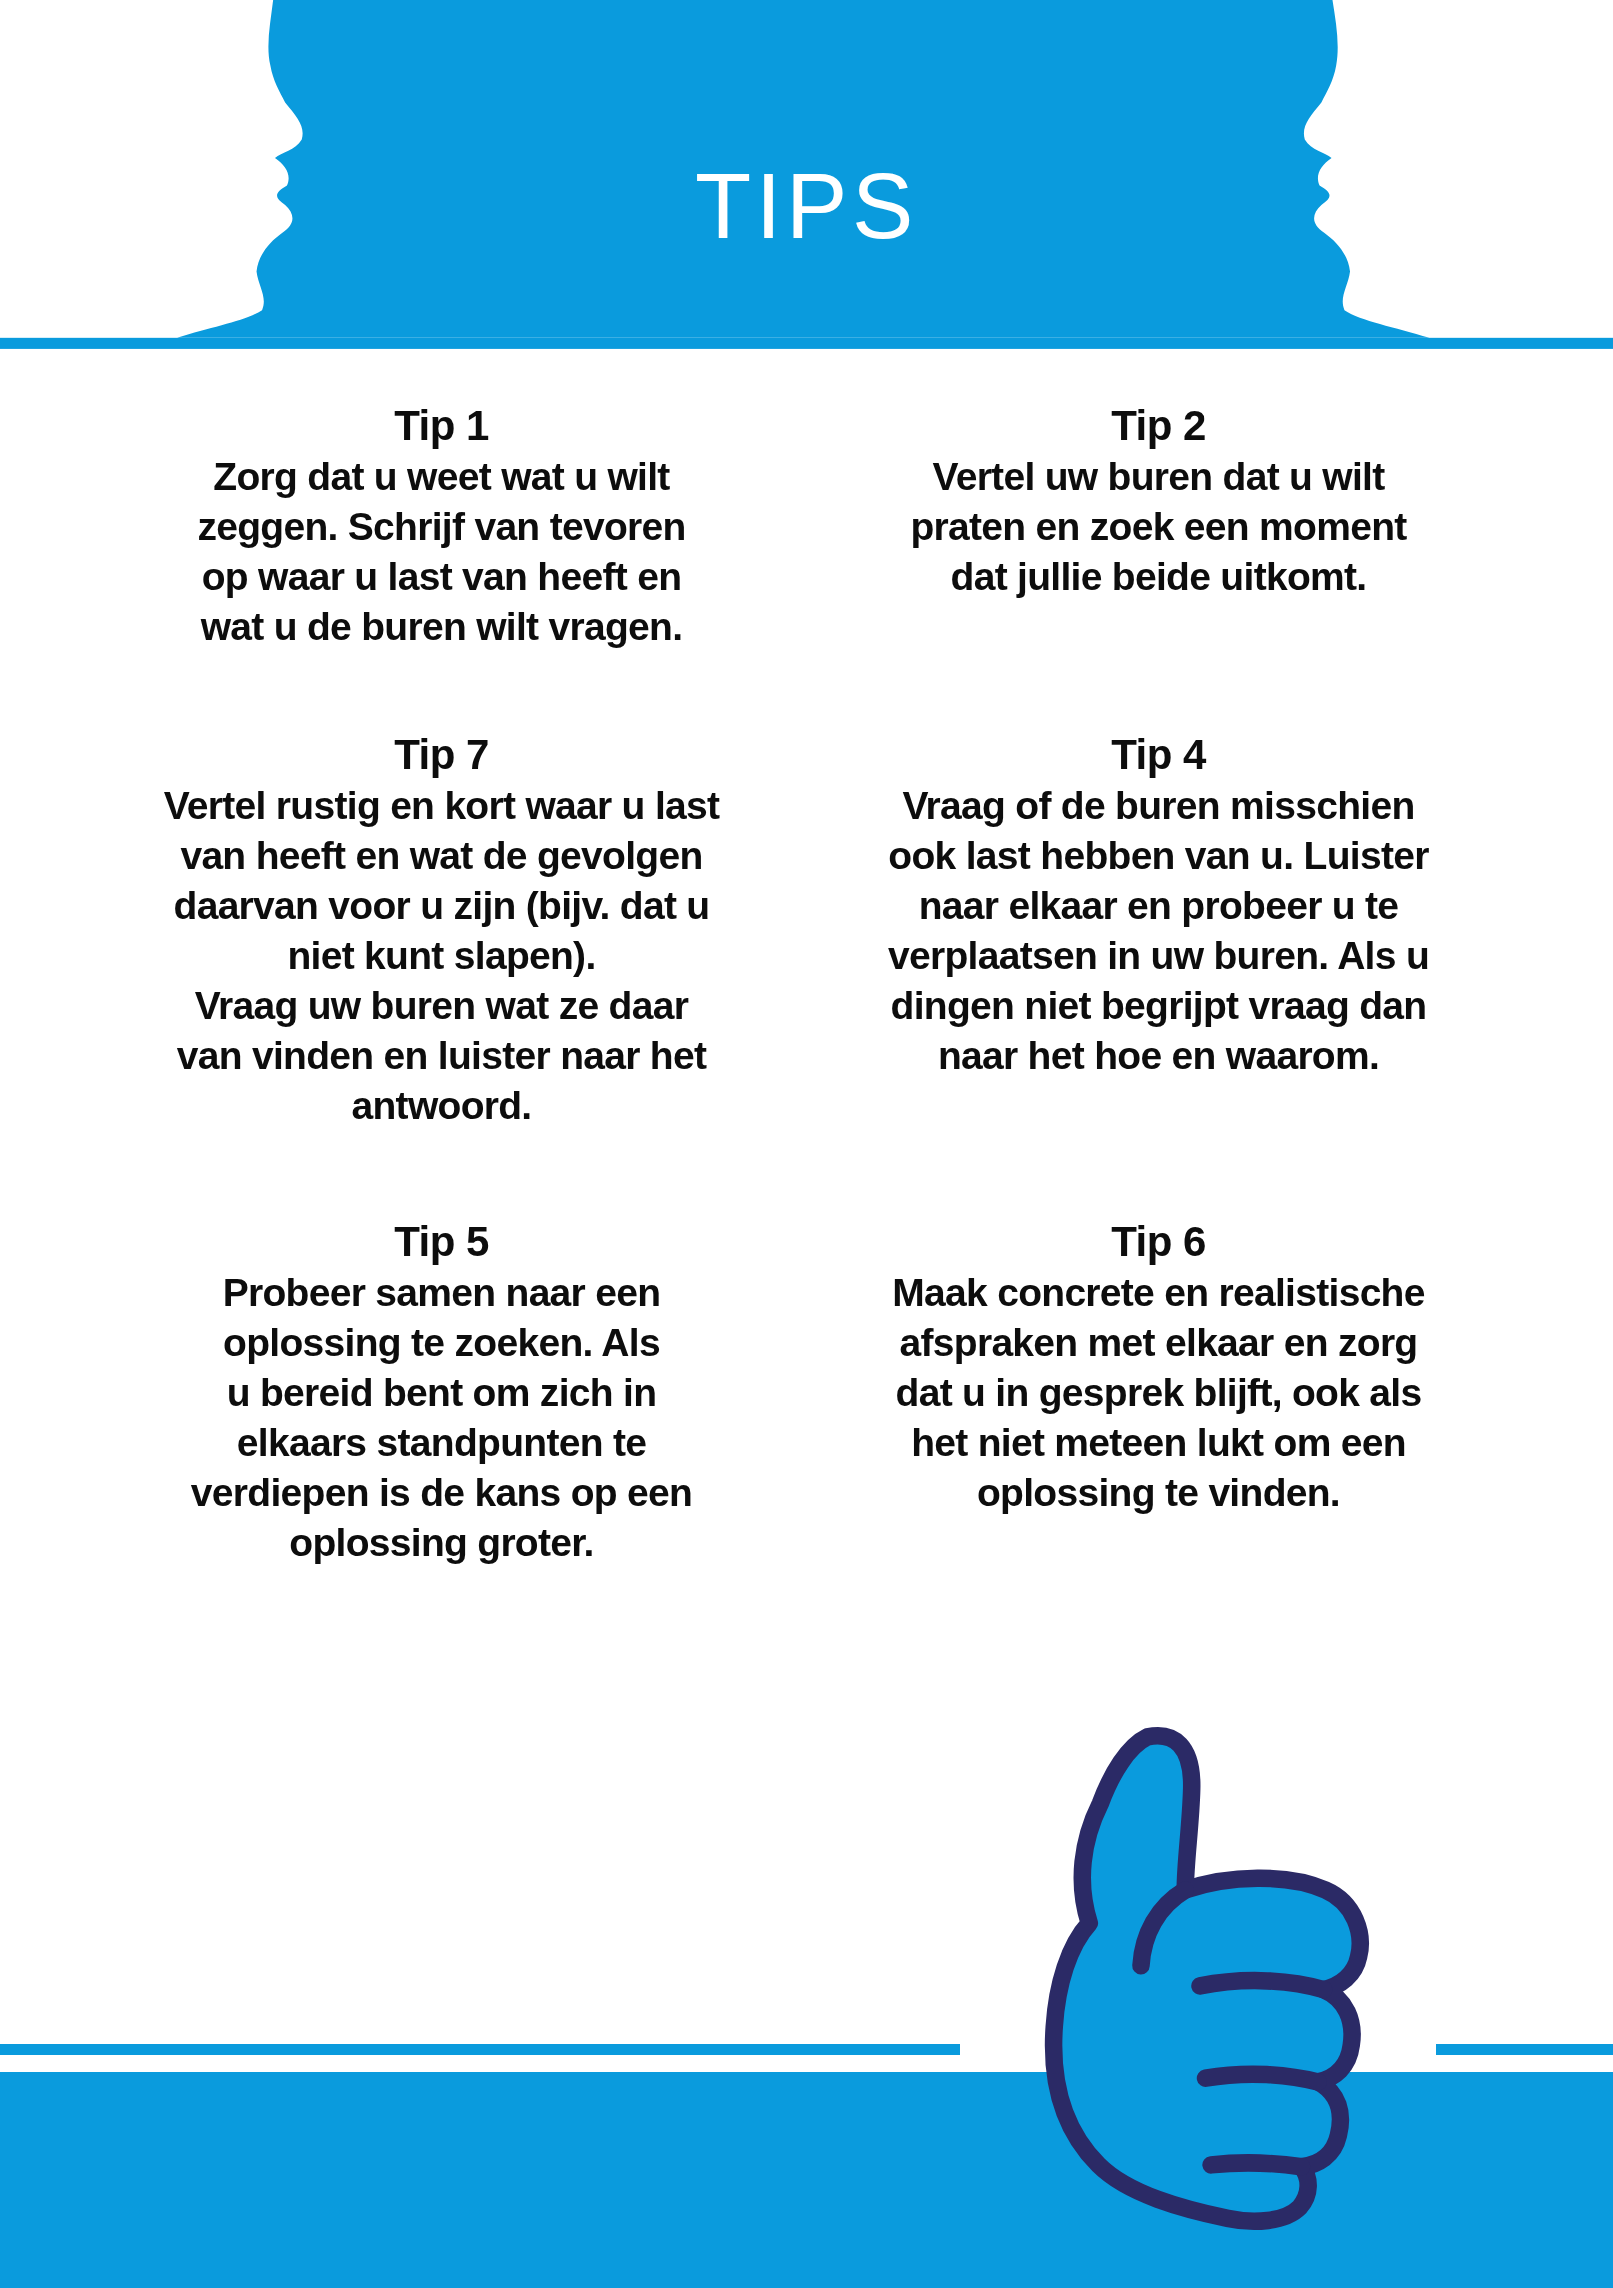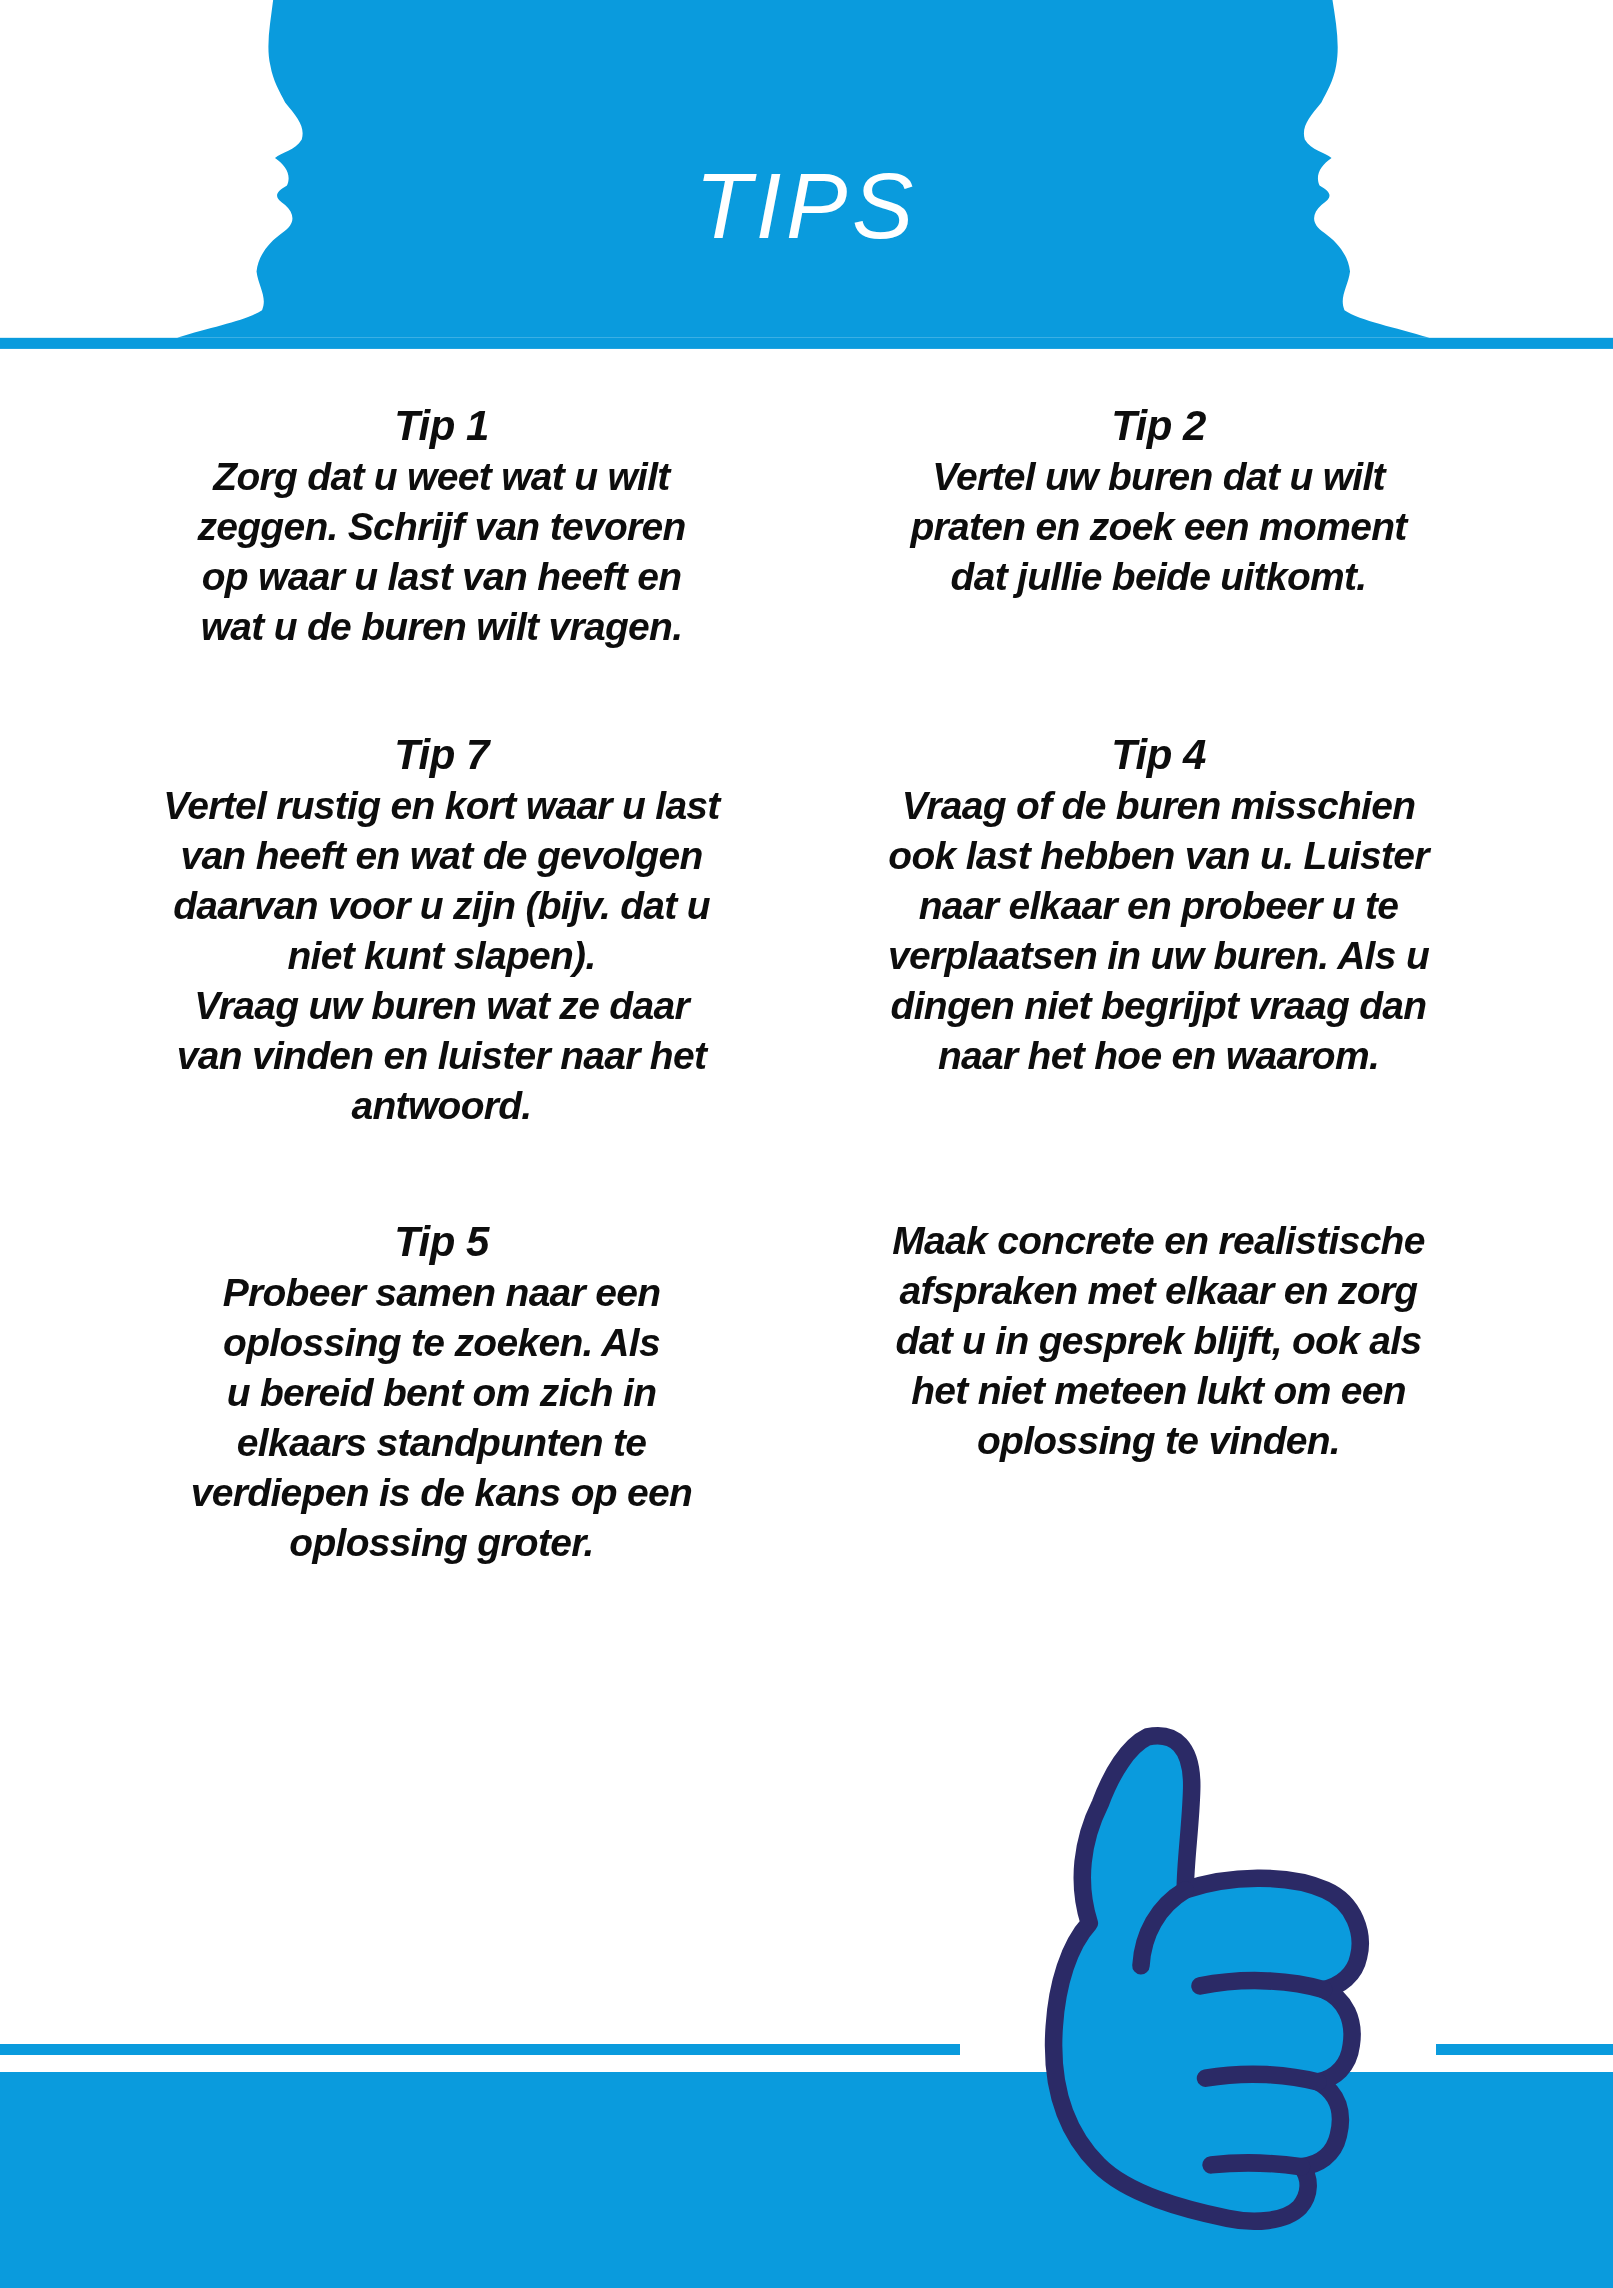--- a/index.html
+++ b/index.html
@@ -1,17 +1,17 @@
 <!DOCTYPE html>
 <html style="--accent: #0a9bdd; --text: #0d0d0d;font-size:14.8px"><head>
 <meta charset="utf-8">
 <style>
   html,body{margin:0;padding:0;}
   body{background:#ffffff;font-family:"Liberation Sans",sans-serif;}
-  .page{position:relative;width:1613px;height:2289px;background:#ffffff;overflow:hidden;font-style:italic;}
+  .page{position:relative;width:1613px;height:2289px;background:#ffffff;overflow:hidden;}
 
   
   .header{position:absolute;top:0;left:0;width:1613px;height:349px;}
   .header svg{display:block;}
   .page-title{
     position:absolute;top:155px;left:0;width:1613px;
     text-align:center;color:#ffffff;
     font-size:92px;line-height:102px;font-weight:400;letter-spacing:4.6px;
   }
 
@@ -114,20 +114,21 @@
   <div class="tip col-left row-3">
     <div class="tip-heading">Tip 5</div>
     <div class="tip-body">Probeer samen naar een
 oplossing te zoeken. Als
 u bereid bent om zich in
 elkaars standpunten te
 verdiepen is de kans op een
 oplossing groter.</div>
   </div>
   <div class="tip col-right row-3">
+    <div class="tip-heading">Tip 6</div>
     <div class="tip-body">Maak concrete en realistische
 afspraken met elkaar en zorg
 dat u in gesprek blijft, ook als
 het niet meteen lukt om een
 oplossing te vinden.</div>
   </div>
 
   <div class="footer-line-left"></div>
   <div class="footer-line-right"></div>
   <div class="footer-band"></div>

